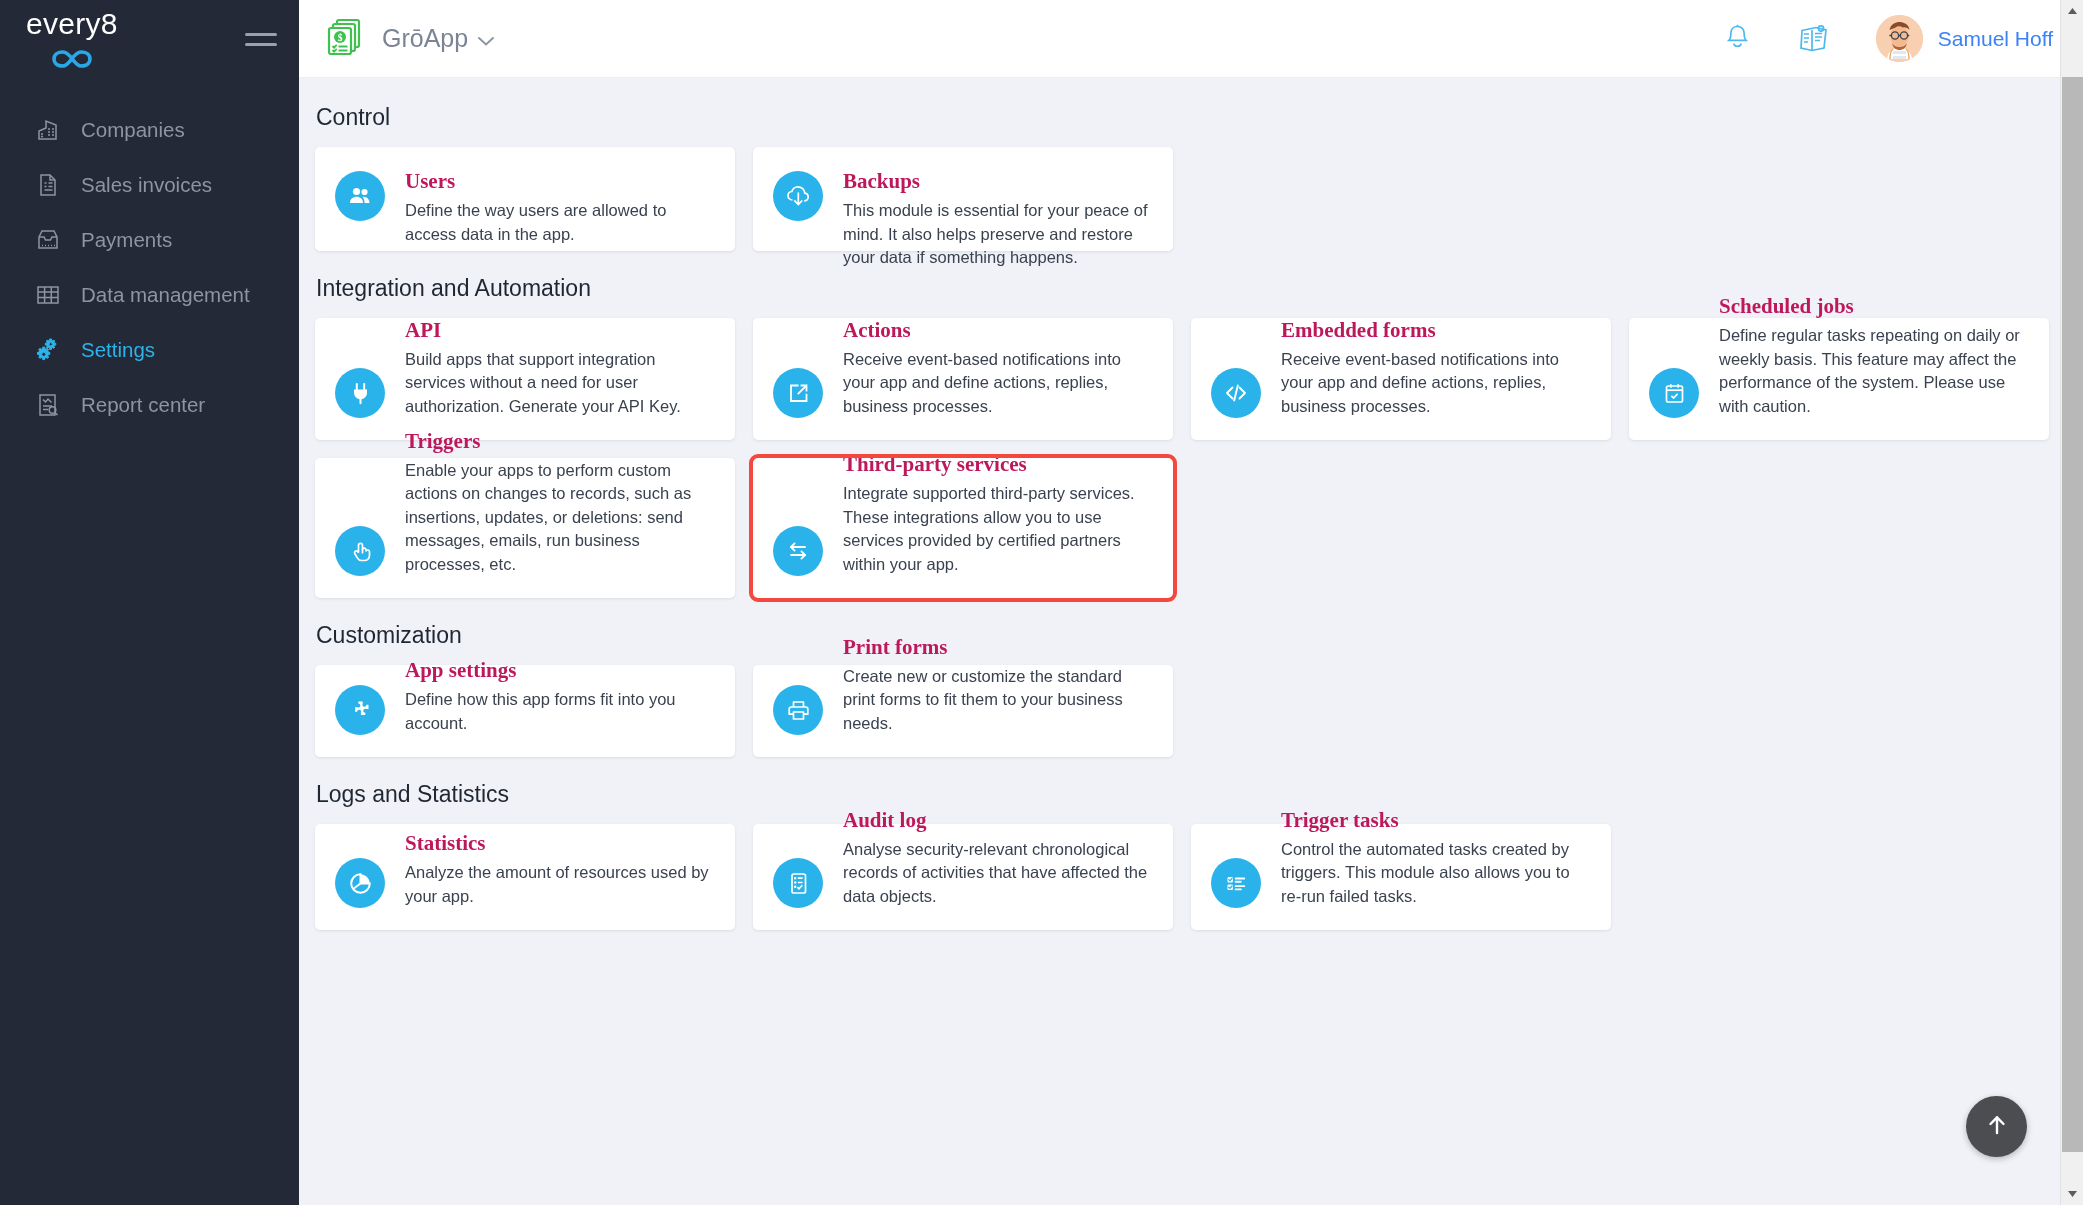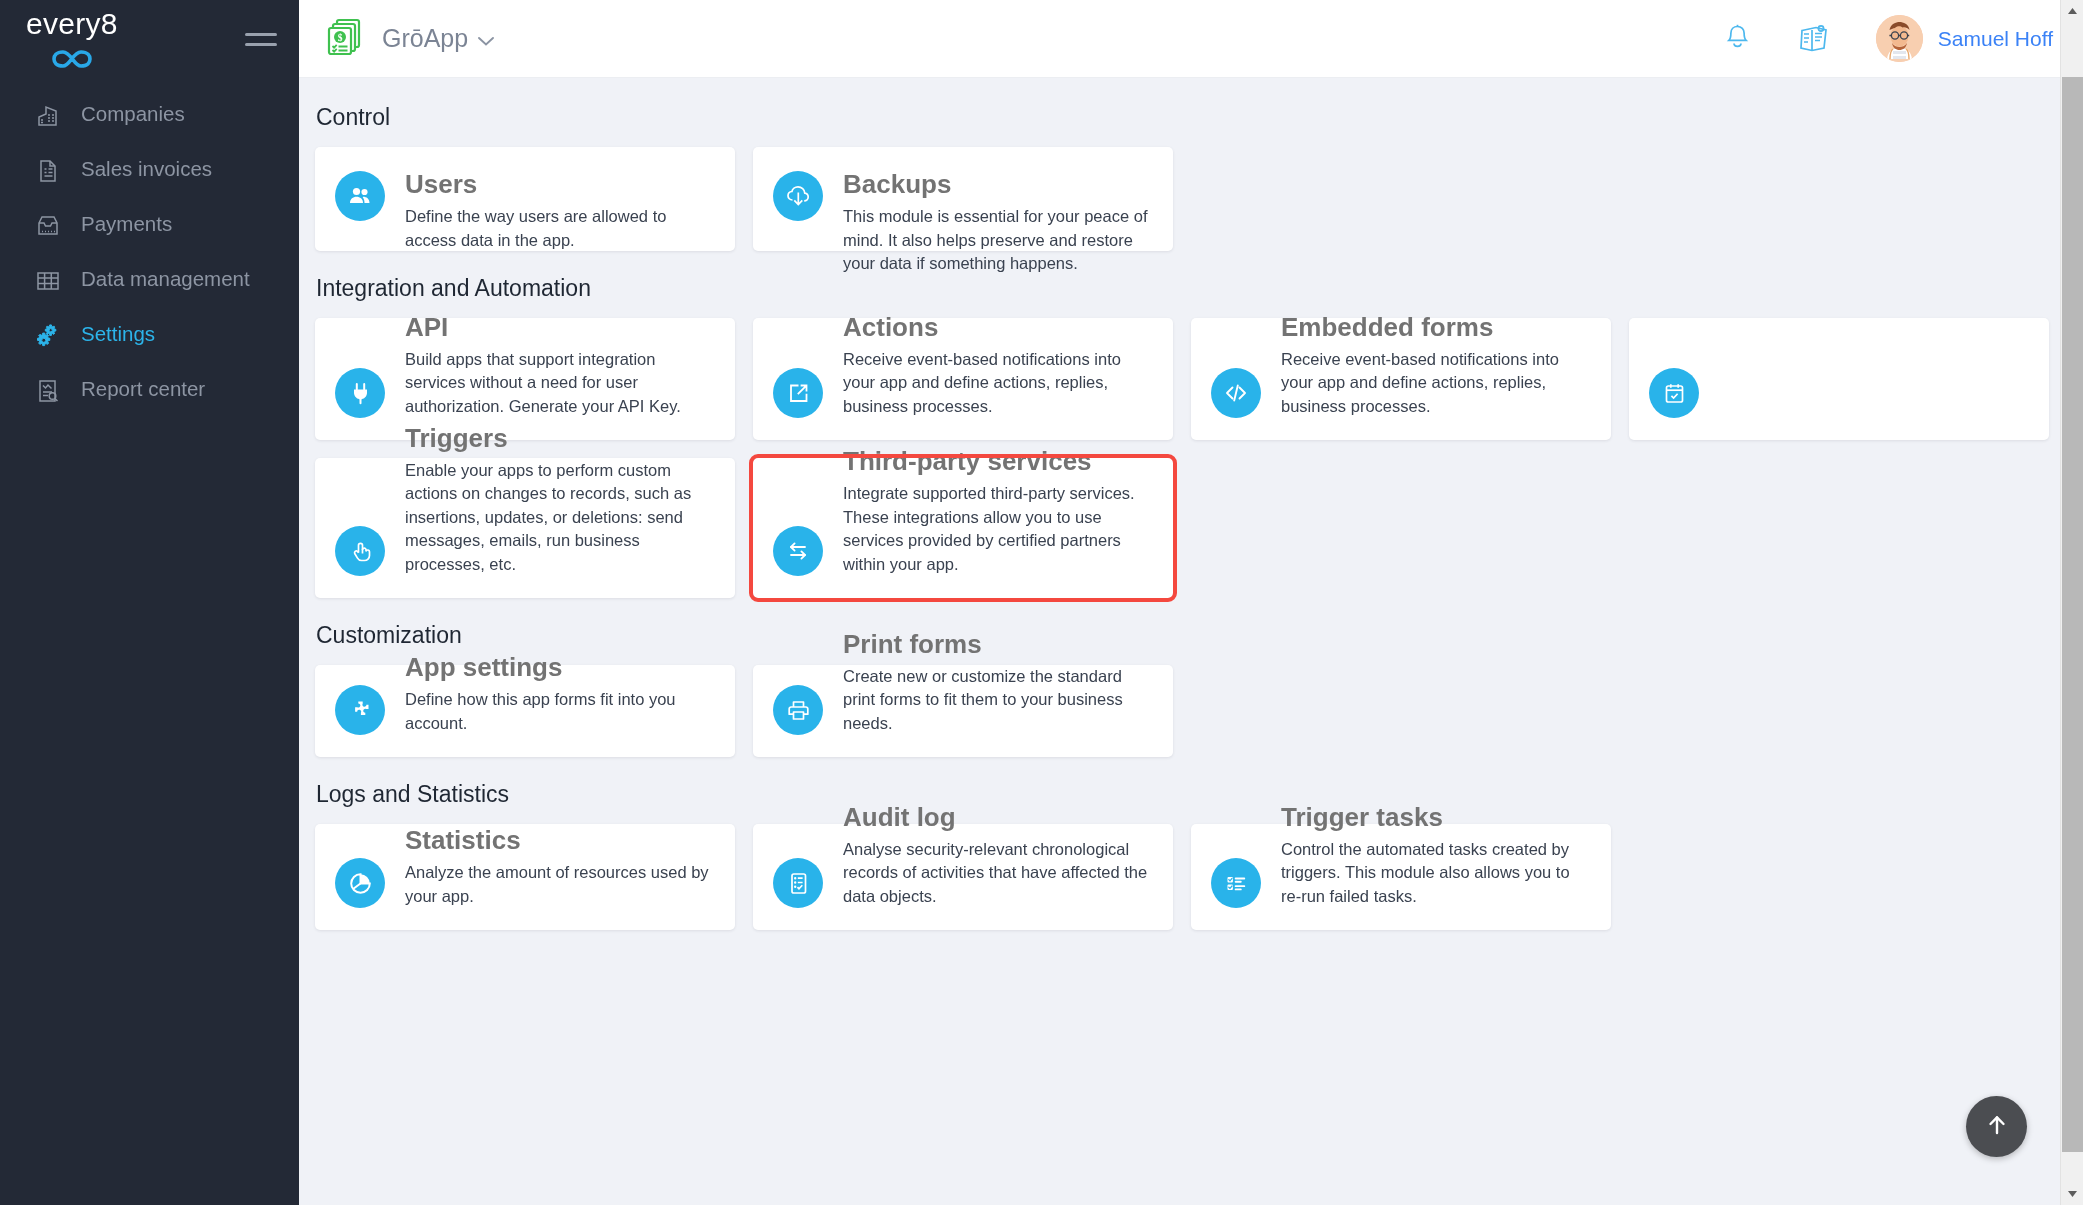--- a/index.html
+++ b/index.html
@@ -31,21 +31,21 @@
   .hamburger {
     display: flex; flex-direction: column; gap: 7px;
     width: 32px; cursor: pointer; padding: 4px 0;
   }
   .hamburger span { display: block; height: 3px; background: #99a1ae; border-radius: 2px; }
   .hamburger span:nth-child(1) { width: 32px; }
   .hamburger span:nth-child(2) { width: 32px; }
 
   .nav { margin-top: 24px; display: flex; flex-direction: column; }
   .nav-item {
-    display: flex; gap: 19px;
+    display: flex; align-items: center; gap: 19px;
     height: 55px; padding-left: 34px; cursor: pointer;
     color: #8d95a3; font-size: 20.5px;
   }
   .nav-item .nav-icon { width: 28px; height: 28px; display: flex; align-items: center; justify-content: center; }
   .nav-item.active { color: #2cb4ea; }
   .nav-item.active .nav-icon svg { stroke: #2cb4ea; fill: #2cb4ea; }
 
   
   .right { flex: 1; display: flex; flex-direction: column; height: 1205px; position: relative; }
 
@@ -92,22 +92,22 @@
     display: flex; gap: 20px; cursor: pointer;
     align-items: flex-end;
   }
   .card-icon {
     width: 50px; height: 50px; min-width: 50px; border-radius: 50%;
     background: #29b3ea; display: flex; align-items: center; justify-content: center;
     margin-top: 2px;
   }
   .card-body { flex: 1; }
   .card-title {
-    font-size: 26px; font-weight: bold; color: #737373;
-    margin-bottom: 5px; line-height: 1.2;
+    font-size: 21px; font-weight: bold; color: #be185d;
+    margin-bottom: 5px; line-height: 1.2; font-family: Liberation Serif, serif;
   }
   .card-desc {
     font-size: 16.5px; color: #3a4250; line-height: 1.42;
   }
 
   .card.highlighted {
     outline: 4px solid #f4483f;
     outline-offset: 0px;
   }
 
@@ -377,20 +377,24 @@
             </div>
             <div class="card">
               <div class="card-icon">
                 <svg width="25" height="25" viewBox="0 0 25 25" fill="none" stroke="#fff" stroke-width="1.7">
                   <rect x="4.5" y="5" width="16" height="16" rx="1.8"></rect>
                   <path d="M4.5 9.2 h16"></path>
                   <path d="M8.8 3.3 v3.4 M16.2 3.3 v3.4"></path>
                   <path d="M9.4 14.8 l2.2 2.3 4-4.4"></path>
                 </svg>
               </div>
+              <div class="card-body">
+                <div class="card-title">Scheduled jobs</div>
+                <div class="card-desc">Define regular tasks repeating on daily or weekly basis. This feature may affect the performance of the system. Please use with caution.</div>
+              </div>
             </div>
           </div>
 
           <div class="cards row-triggers" style="margin-top:18px;">
             <div class="card">
               <div class="card-icon">
                 <svg width="25" height="25" viewBox="0 0 25 25" fill="none" stroke="#fff" stroke-width="1.7" stroke-linejoin="round">
                   <path d="M10.5 13.5 V6.3 a2 2 0 0 1 4 0 v8.2"></path>
                   <path d="M14.5 11 a1.8 1.8 0 0 1 3.6 0 v1.6"></path>
                   <path d="M18.1 12 a1.8 1.8 0 0 1 3.4 .8 v3.7 c0 2.8-2.3 5-5 5 h-3 c-2 0-3.2-1-4-2.4 l-2.8-4.6 a1.8 1.8 0 0 1 2.9-2 l1 1.3"></path>

